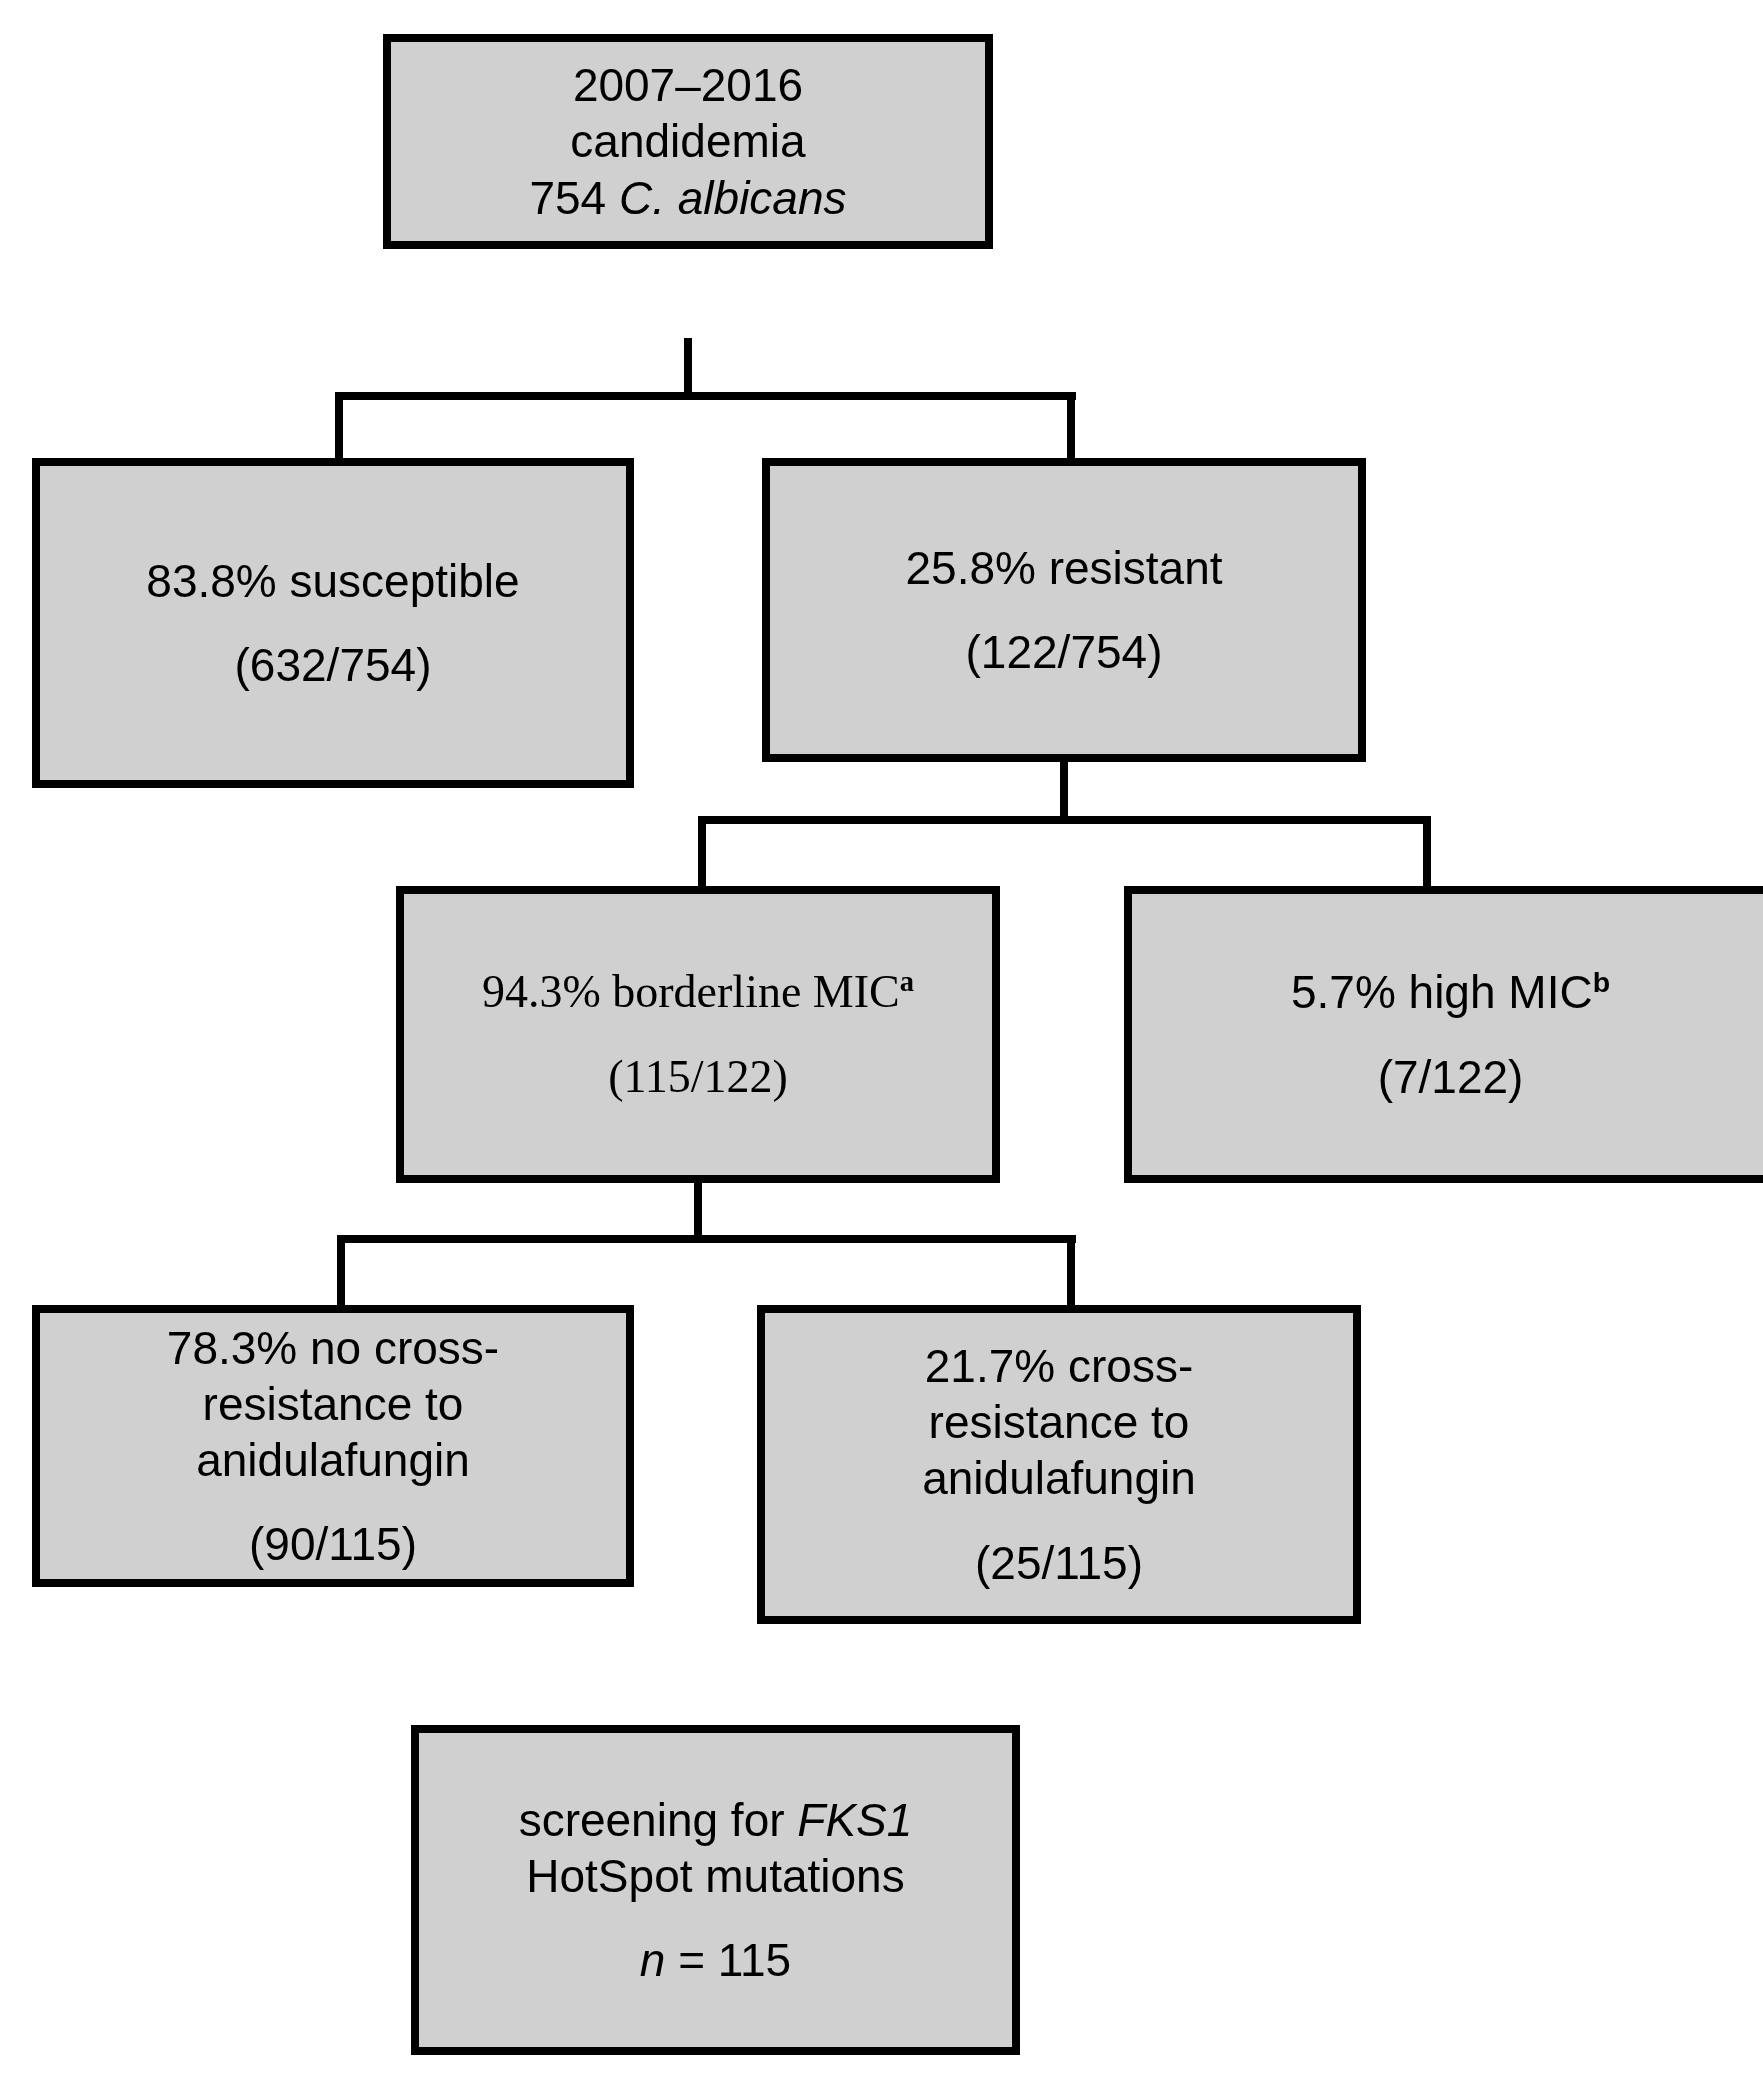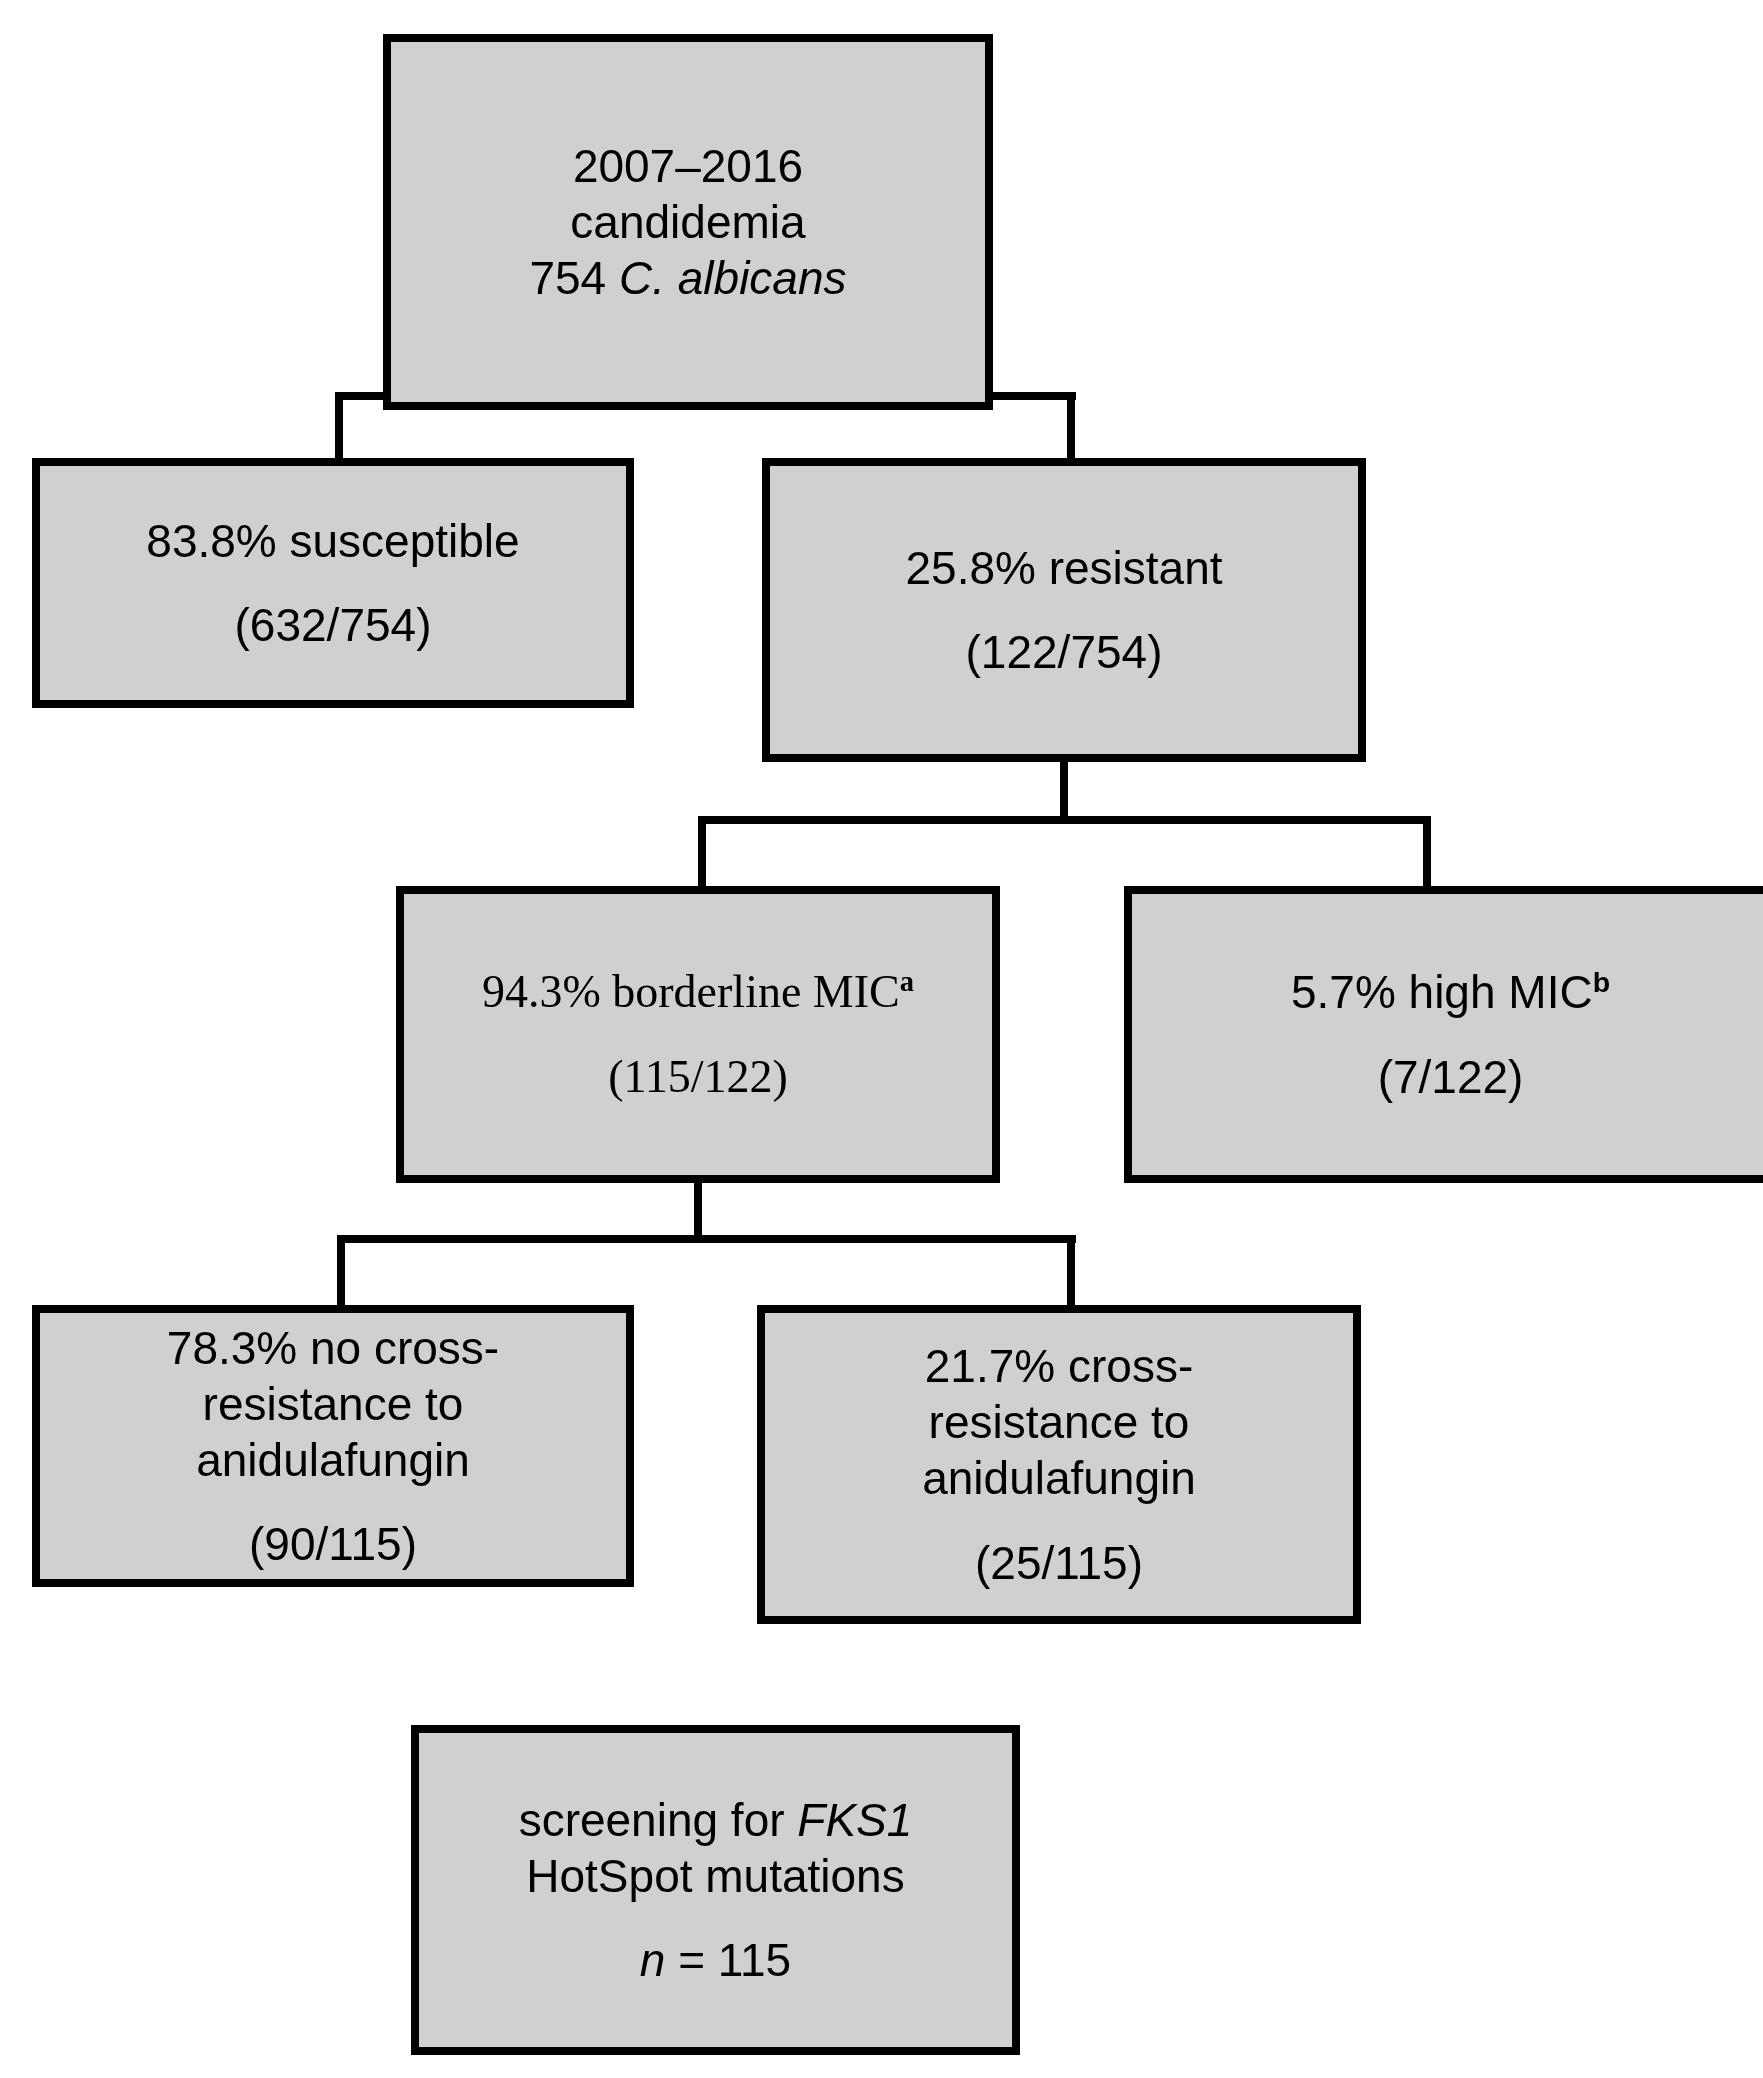--- a/index.html
+++ b/index.html
@@ -43,22 +43,22 @@
     font-style: italic;
   }
   .node sup {
     font-size: 0.62em;
     vertical-align: super;
     line-height: 0;
     font-weight: bold;
   }
 
   
-  #node-root        { left: 383px;  top: 34px;   width: 610px; height: 376px; }
-  #node-susceptible { left: 32px;   top: 458px;  width: 602px; height: 250px; }
+  #node-root        { left: 383px;  top: 34px;   width: 610px; height: 215px; }
+  #node-susceptible { left: 32px;   top: 458px;  width: 602px; height: 330px; }
   #node-resistant   { left: 762px;  top: 458px;  width: 604px; height: 304px; }
   #node-borderline  { left: 396px;  top: 886px;  width: 604px; height: 297px; font-family: Liberation Serif, serif; }
   #node-highmic     { left: 1124px; top: 886px;  width: 653px; height: 297px; }
   #node-nocross     { left: 32px;   top: 1305px; width: 602px; height: 282px; }
   #node-cross       { left: 757px;  top: 1305px; width: 604px; height: 319px; }
   #node-screening   { left: 411px;  top: 1725px; width: 609px; height: 330px; }
 
   
   .conn {
     position: absolute;

